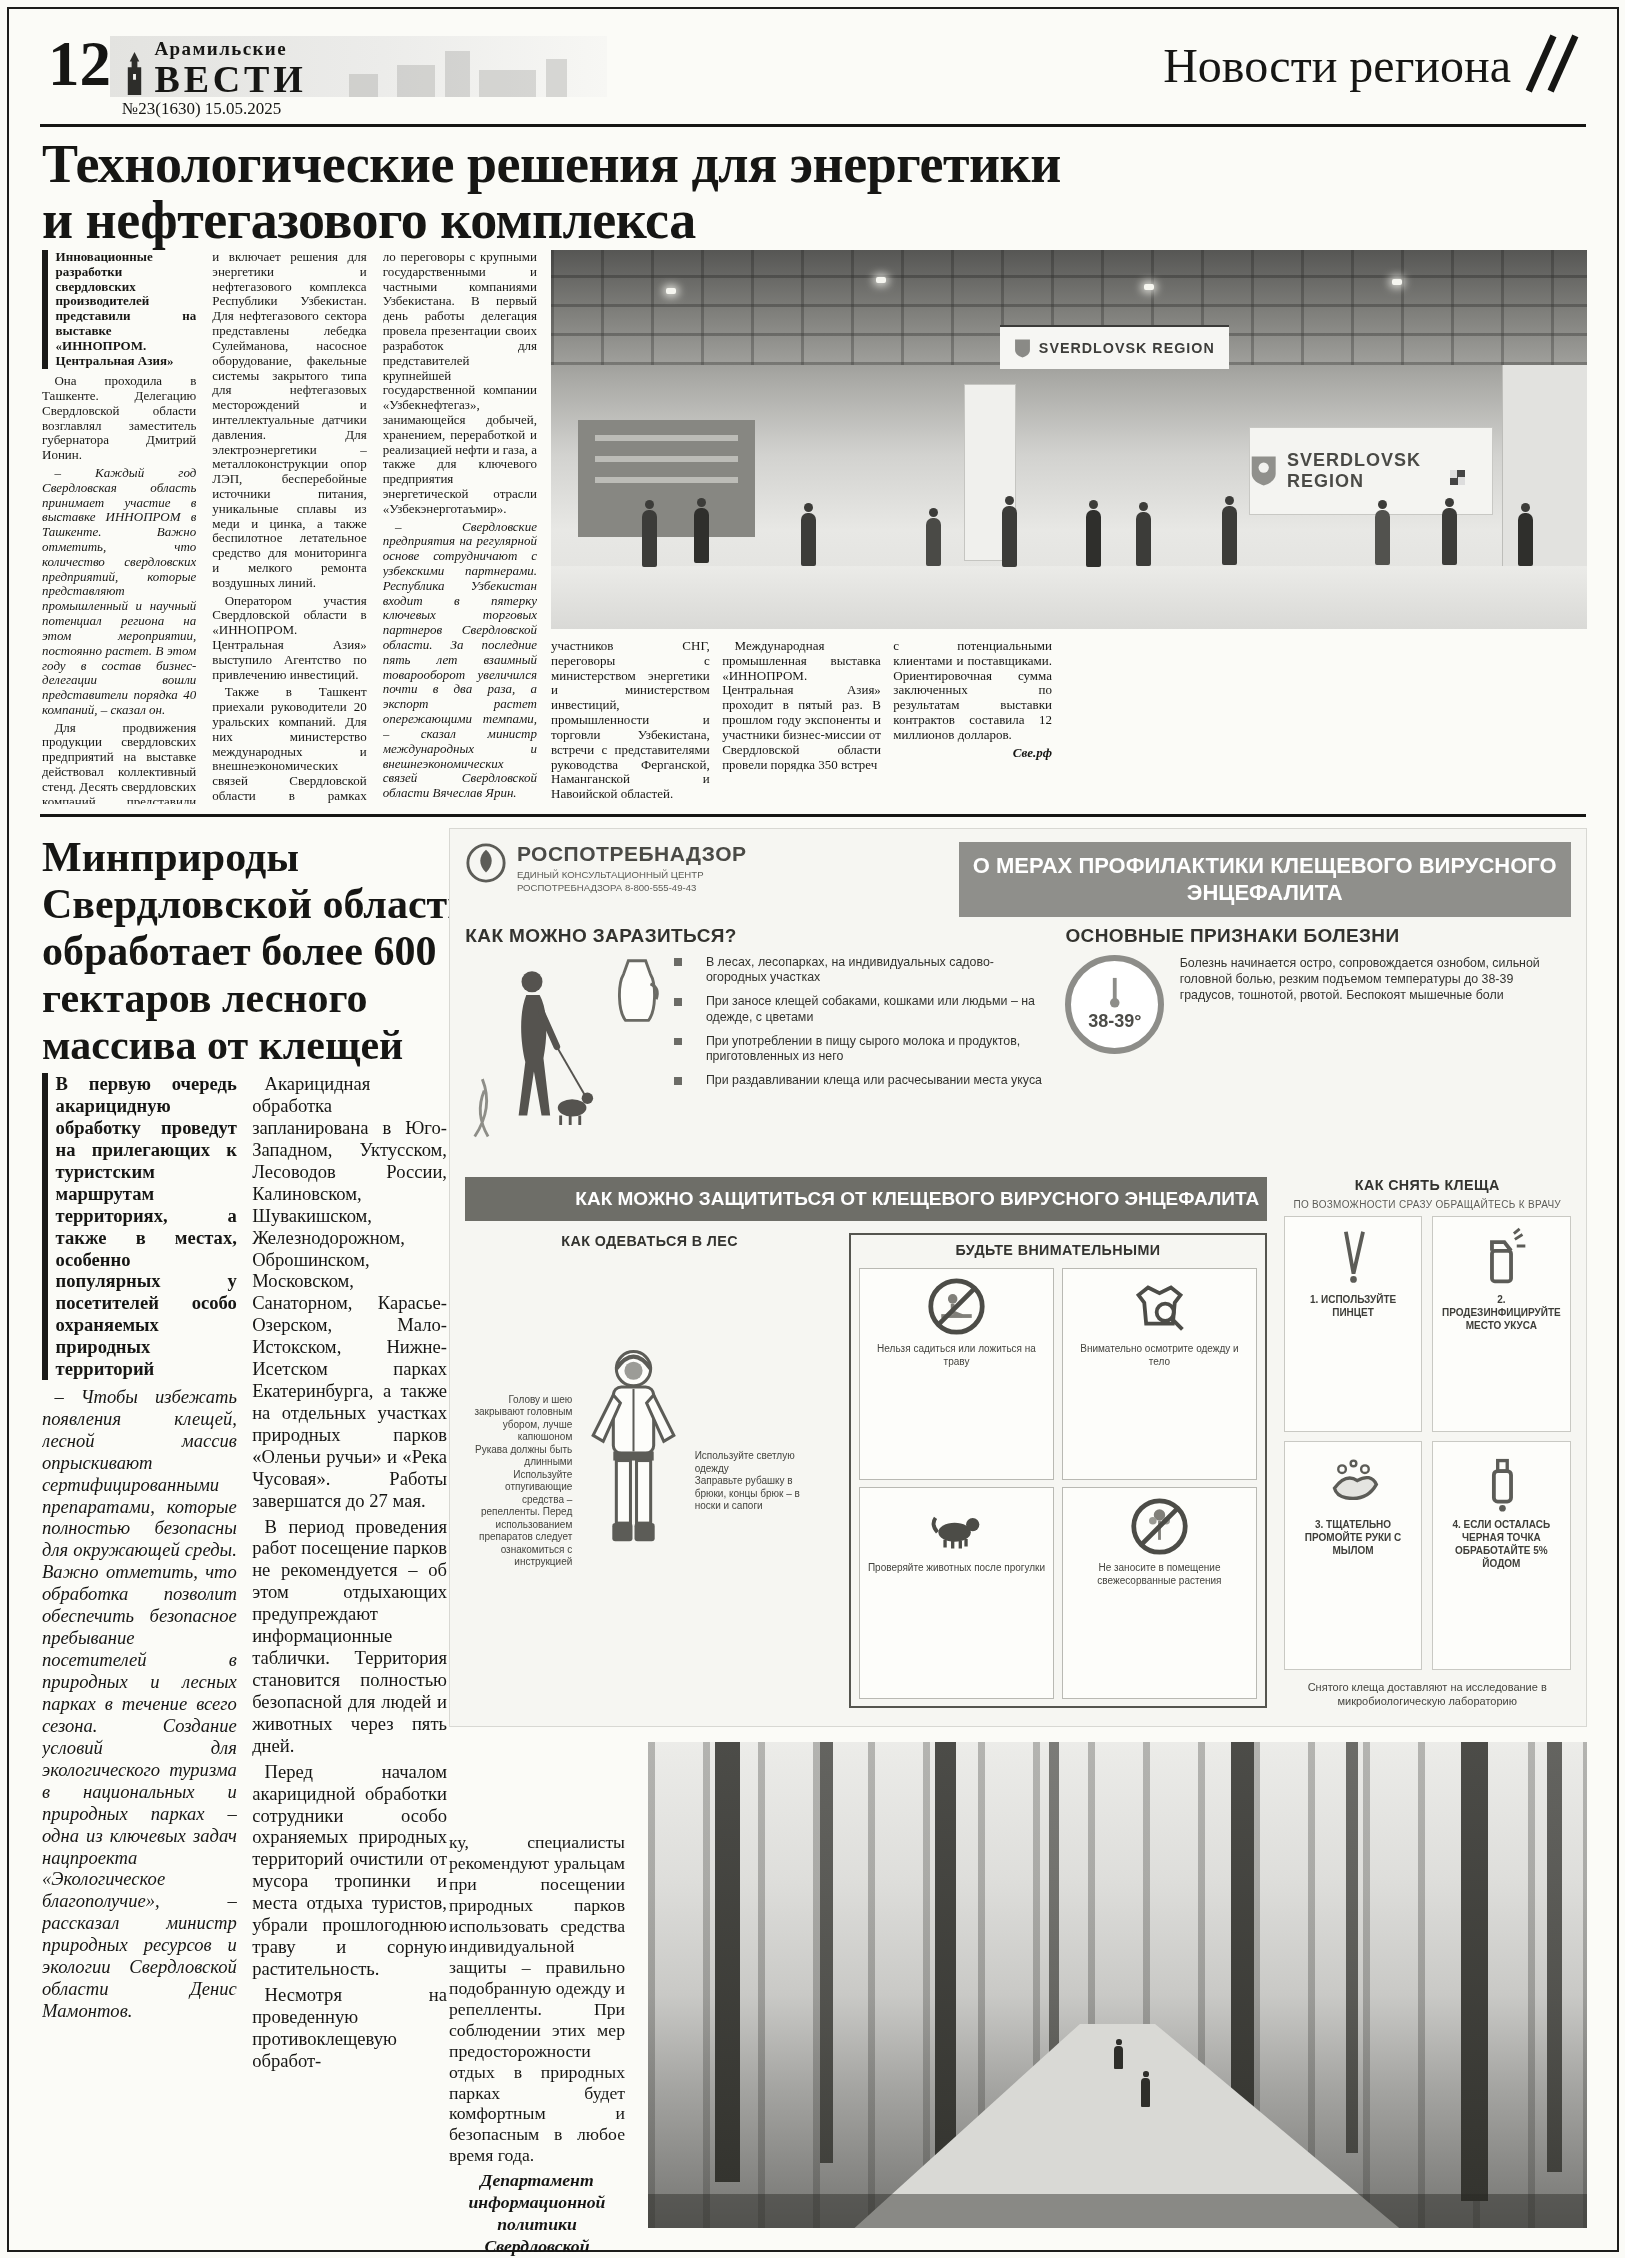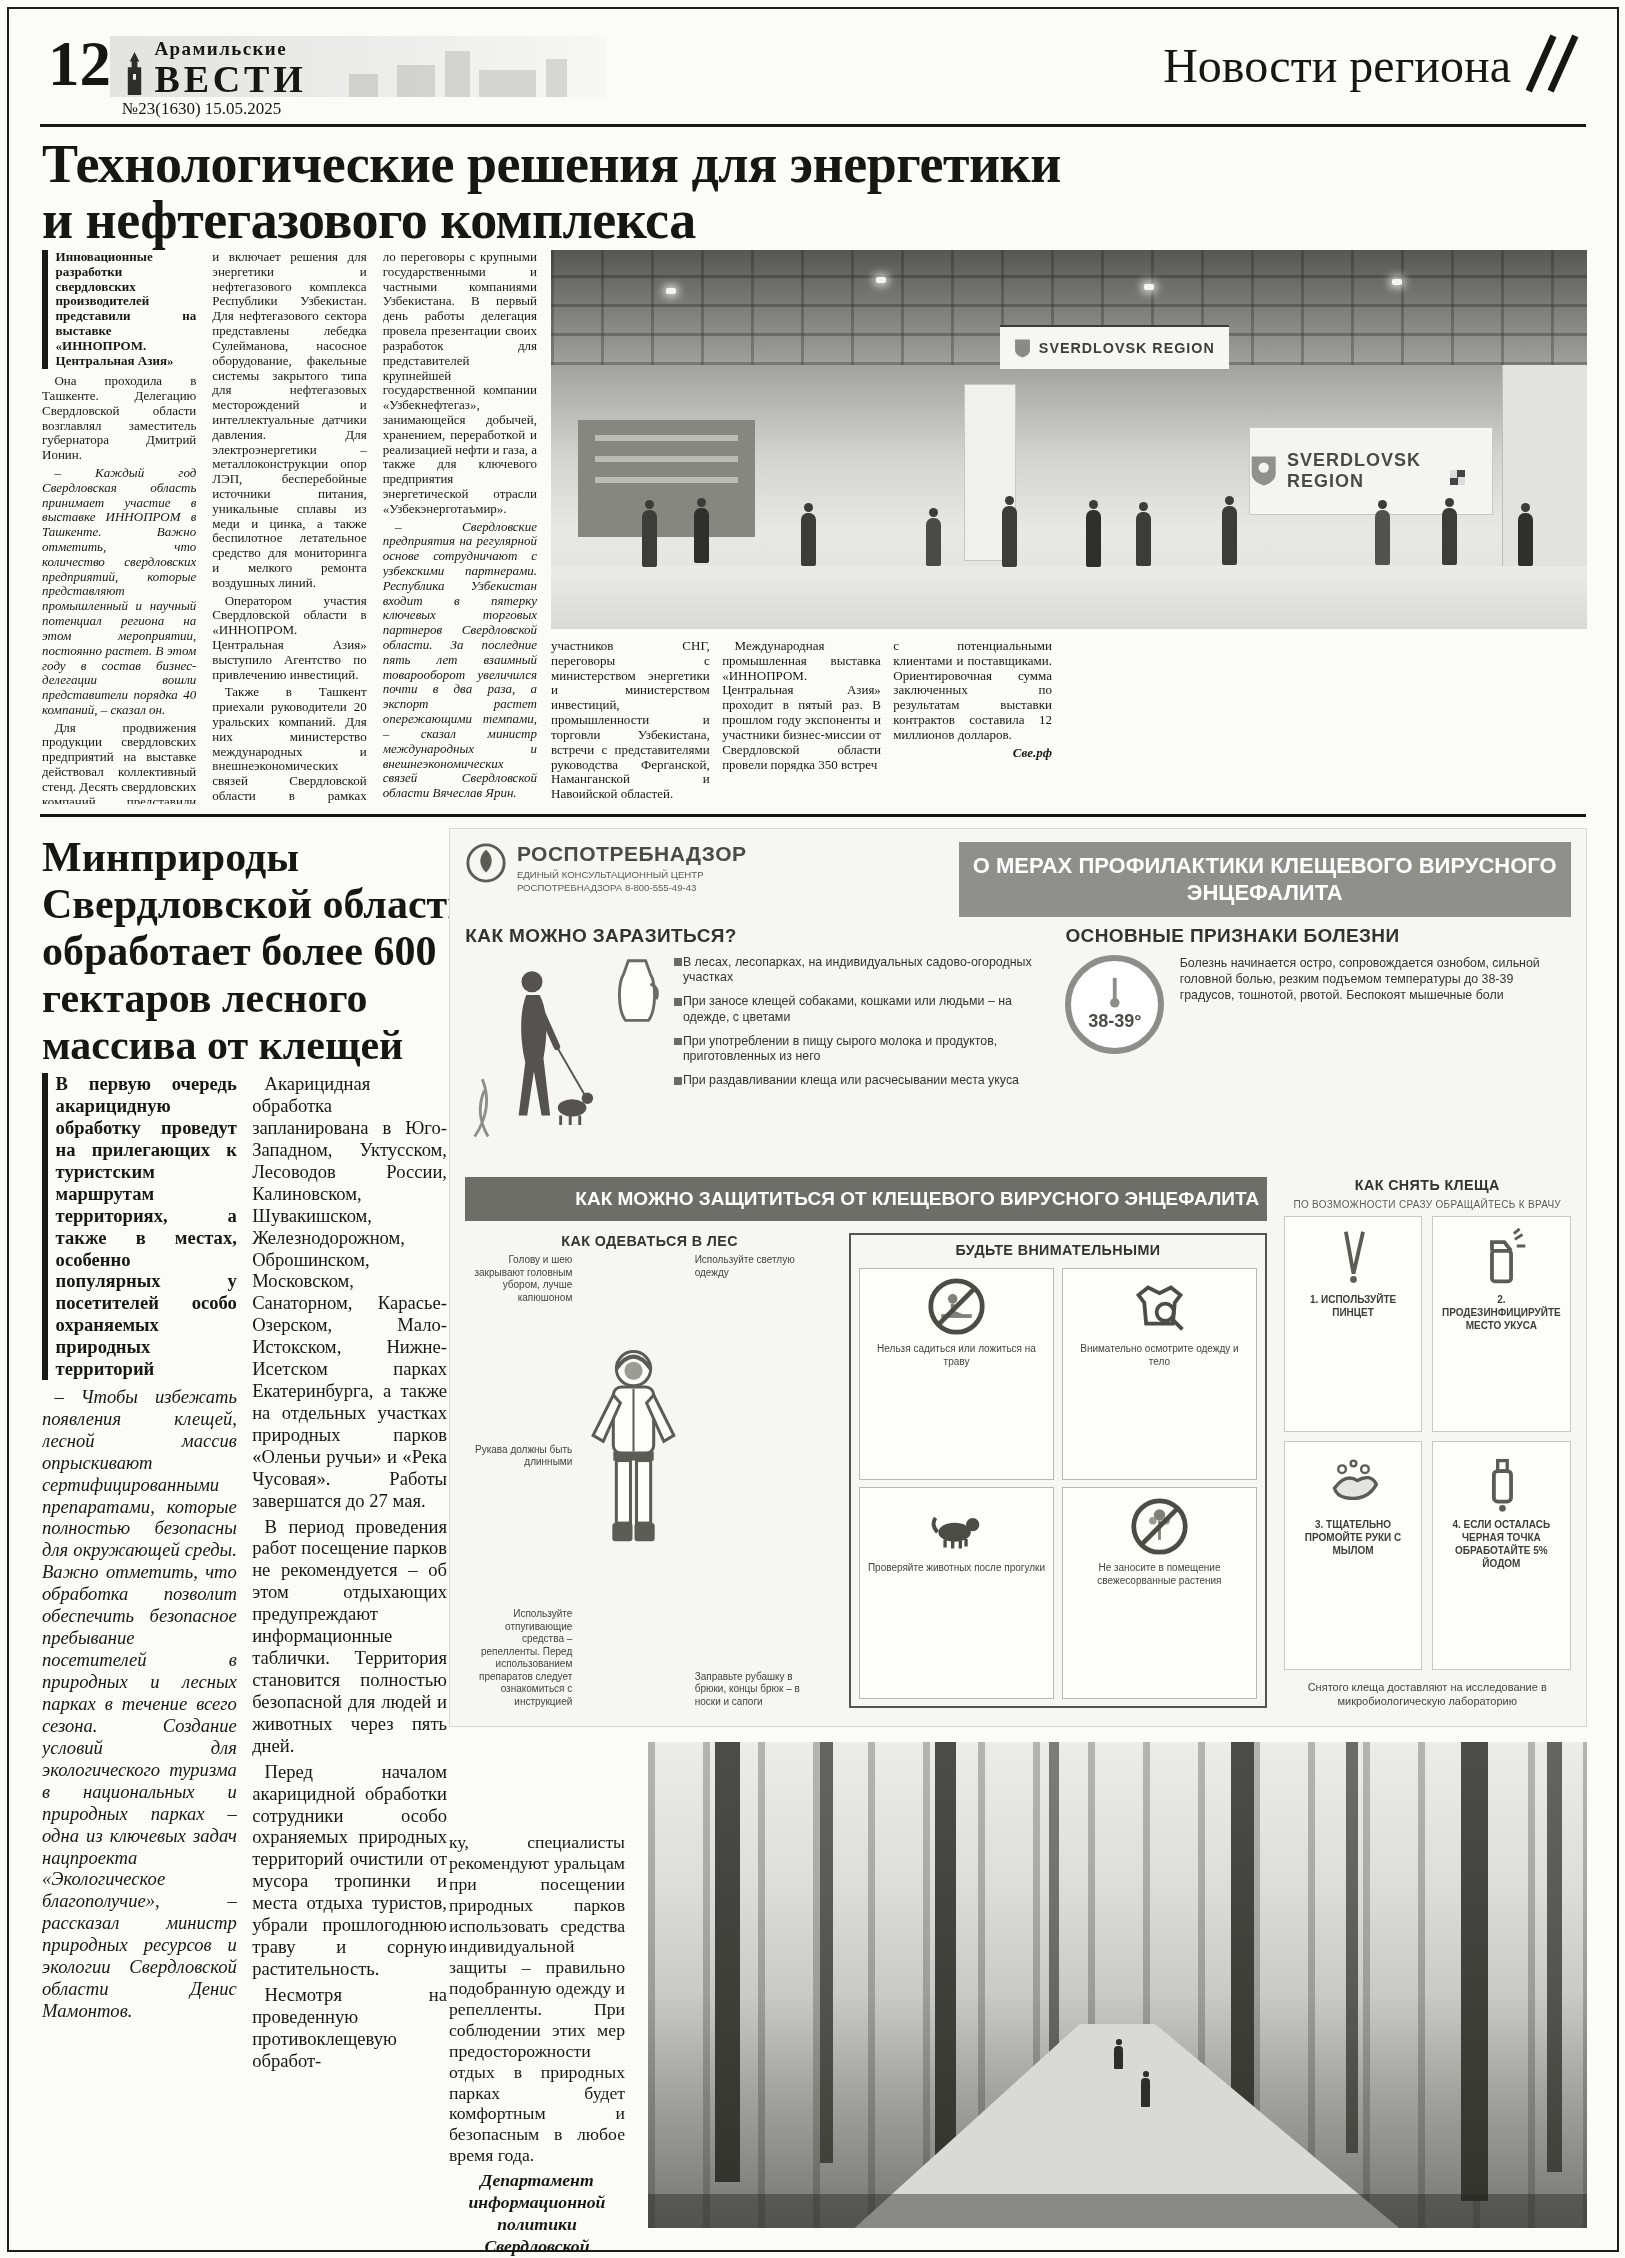--- a/index.html
+++ b/index.html
@@ -95,36 +95,36 @@
   .ig-brand-sub{font-size:9.6px;color:#5c5c57;width:239px;line-height:1.3;margin-top:2.9px}
   .ig-phone{font-weight:normal}
   .ig-title{width:612px;background:#8f8f8b;color:#fff;font-weight:bold;font-size:22px;line-height:1.25;
             text-align:center;padding:9.6px 13.4px}
   .ig-rowA{display:flex;gap:19px;margin-top:9.6px;height:241px}
   .ig-infect{flex:1.15}
   .ig-signs{flex:1}
   .ig-h{font-weight:bold;font-size:19px;letter-spacing:0.4px;margin-bottom:7.6px}
   .ig-infect-body{display:flex;gap:11.5px;align-items:flex-start}
   .ig-bullets{display:flex;flex-direction:column;gap:8.6px;font-size:12.4px;line-height:1.25;flex:1}
-  .ig-bullet{display:flex;gap:1px}
+  .ig-bullet{display:flex;gap:24px}
   .bmark{flex:0 0 7.6px;width:7.6px;height:7.6px;background:#6b6b66;margin-top:3.8px}
   .ig-signs-body{display:flex;gap:15.3px;align-items:flex-start}
   .ig-thermo{flex:0 0 99px;width:99px;height:99px;border:6.7px solid #8d8d89;border-radius:50%;background:#fff;
              display:flex;flex-direction:column;align-items:center;justify-content:center;gap:1.9px}
   .ig-thermo span{font-weight:bold;font-size:18px;color:#4c4c48}
   .ig-signs-text{font-size:12.4px;line-height:1.3}
   .ig-lower{display:flex;gap:17px;margin-top:11.5px;height:531px}
   .ig-lower-left{flex:1;display:flex;flex-direction:column}
   .ig-band{background:#6e6e68;color:#fff;font-weight:bold;font-size:19px;text-align:right;
            padding:10.5px 7.6px;line-height:1.2}
   .ig-lower-panels{display:flex;gap:15.3px;flex:1;margin-top:11.5px}
   .ig-dress{width:46%;display:flex;flex-direction:column}
   .ig-h2{font-weight:bold;font-size:14.3px;text-align:center;letter-spacing:0.4px;margin-bottom:5.7px}
   .ig-dress-body{display:flex;gap:5.7px;flex:1;align-items:stretch}
-  .dress-col{width:107px;display:flex;flex-direction:column;justify-content:space-between;
+  .dress-col{width:107px;display:flex;flex-direction:column;justify-content:center;
              font-size:10px;line-height:1.25;color:#44443f}
   .dress-col.right{text-align:left}
   .dress-col.left{text-align:right}
   .ig-attn{flex:1;border:2.4px solid #55554f;padding:7.6px;display:flex;flex-direction:column}
   .attn-grid{display:grid;grid-template-columns:1fr 1fr;gap:7.6px;flex:1;margin-top:3.8px}
   .tile{display:flex;flex-direction:column;align-items:center;justify-content:flex-start;gap:5.7px;
         border:1px solid #b9b9b3;background:#fdfdfa;padding:7.6px 5.7px;text-align:center;
         font-size:10px;line-height:1.25;color:#44443f}
   .ig-remove{width:287px;display:flex;flex-direction:column}
   .ig-remove-sub{font-size:10px;text-align:center;color:#5c5c57;margin-bottom:5.7px;letter-spacing:0.3px}

